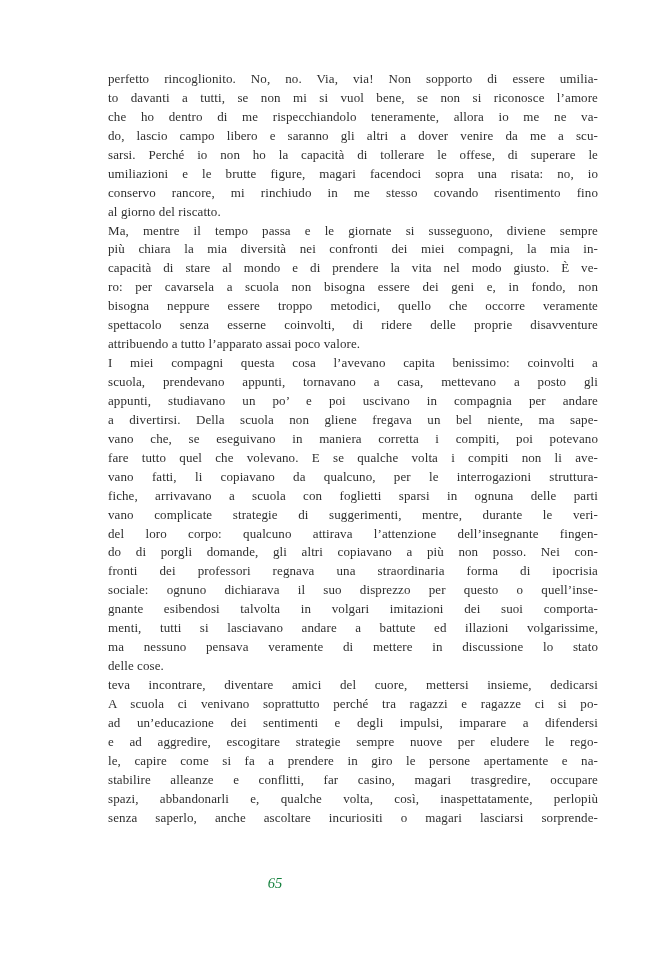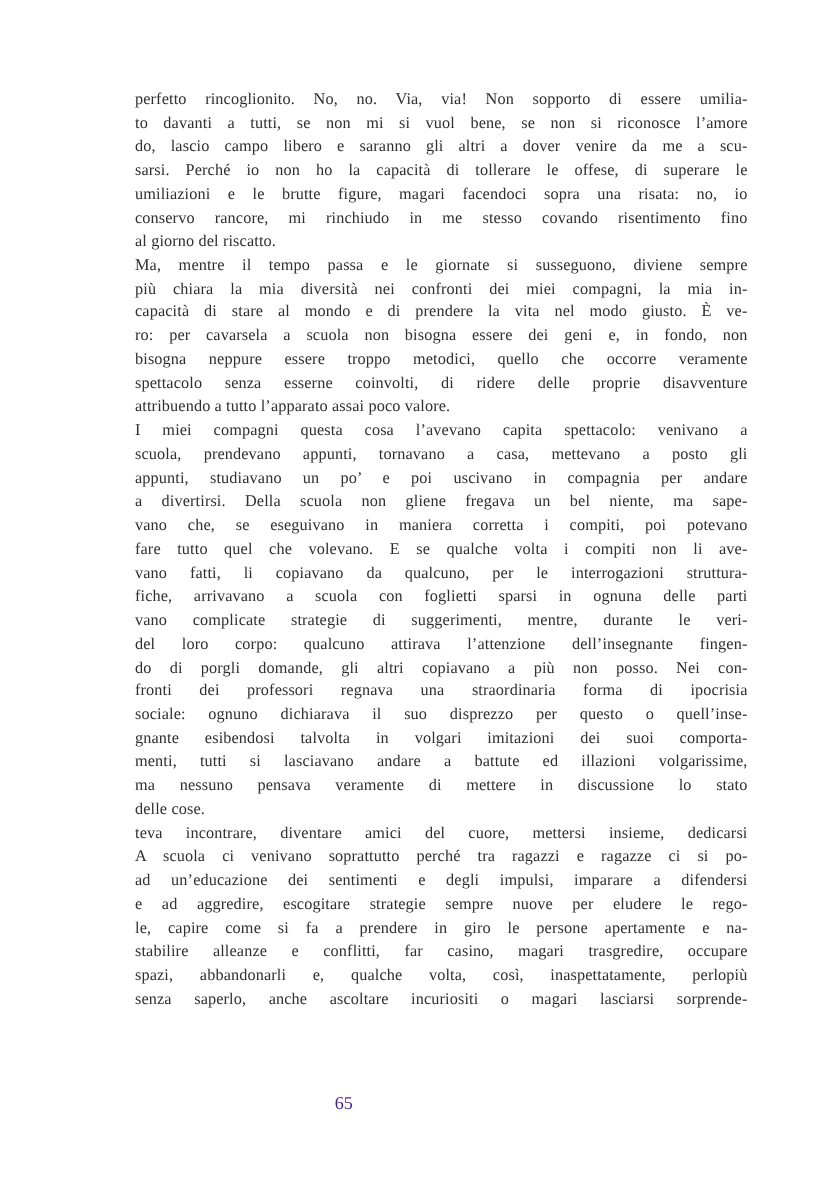--- a/index.html
+++ b/index.html
@@ -45,49 +45,51 @@
   .line.last {
     text-align-last: left;
     -moz-text-align-last: left;
   }
   .page-number {
     position: absolute;
     top: 875px;
     left: 0;
     width: 550px;
     text-align: center;
+    font-style: italic;
     font-size: 14.5px;
-    color: #4c1d95;
+    color: #15803d;
   }
 </style>
 </head>
 <body style="background: rgb(255, 255, 255);">
 
 <div class="page">
   <div class="text-block" style="color: rgb(47, 47, 47);">
       <div class="para">
         <div class="line">perfetto rincoglionito. No, no. Via, via! Non sopporto di essere umilia-</div>
         <div class="line">to davanti a tutti, se non mi si vuol bene, se non si riconosce l’amore</div>
+        <div class="line">che ho dentro di me rispecchiandolo teneramente, allora io me ne va-</div>
         <div class="line">do, lascio campo libero e saranno gli altri a dover venire da me a scu-</div>
         <div class="line">sarsi. Perché io non ho la capacità di tollerare le offese, di superare le</div>
         <div class="line">umiliazioni e le brutte figure, magari facendoci sopra una risata: no, io</div>
         <div class="line">conservo rancore, mi rinchiudo in me stesso covando risentimento fino</div>
         <div class="line last">al giorno del riscatto.</div>
       </div>
       <div class="para">
         <div class="line">Ma, mentre il tempo passa e le giornate si susseguono, diviene sempre</div>
         <div class="line">più chiara la mia diversità nei confronti dei miei compagni, la mia in-</div>
         <div class="line">capacità di stare al mondo e di prendere la vita nel modo giusto. È ve-</div>
         <div class="line">ro: per cavarsela a scuola non bisogna essere dei geni e, in fondo, non</div>
         <div class="line">bisogna neppure essere troppo metodici, quello che occorre veramente</div>
         <div class="line">spettacolo senza esserne coinvolti, di ridere delle proprie disavventure</div>
         <div class="line last">attribuendo a tutto l’apparato assai poco valore.</div>
       </div>
       <div class="para">
-        <div class="line">I miei compagni questa cosa l’avevano capita spettacolo: venivano a</div>
+        <div class="line">I miei compagni questa cosa l’avevano capita benissimo: coinvolti a</div>
         <div class="line">scuola, prendevano appunti, tornavano a casa, mettevano a posto gli</div>
         <div class="line">appunti, studiavano un po’ e poi uscivano in compagnia per andare</div>
         <div class="line">a divertirsi. Della scuola non gliene fregava un bel niente, ma sape-</div>
         <div class="line">vano che, se eseguivano in maniera corretta i compiti, poi potevano</div>
         <div class="line">fare tutto quel che volevano. E se qualche volta i compiti non li ave-</div>
         <div class="line">vano fatti, li copiavano da qualcuno, per le interrogazioni struttura-</div>
         <div class="line">fiche, arrivavano a scuola con foglietti sparsi in ognuna delle parti</div>
         <div class="line">vano complicate strategie di suggerimenti, mentre, durante le veri-</div>
         <div class="line">del loro corpo: qualcuno attirava l’attenzione dell’insegnante fingen-</div>
         <div class="line">do di porgli domande, gli altri copiavano a più non posso. Nei con-</div>

